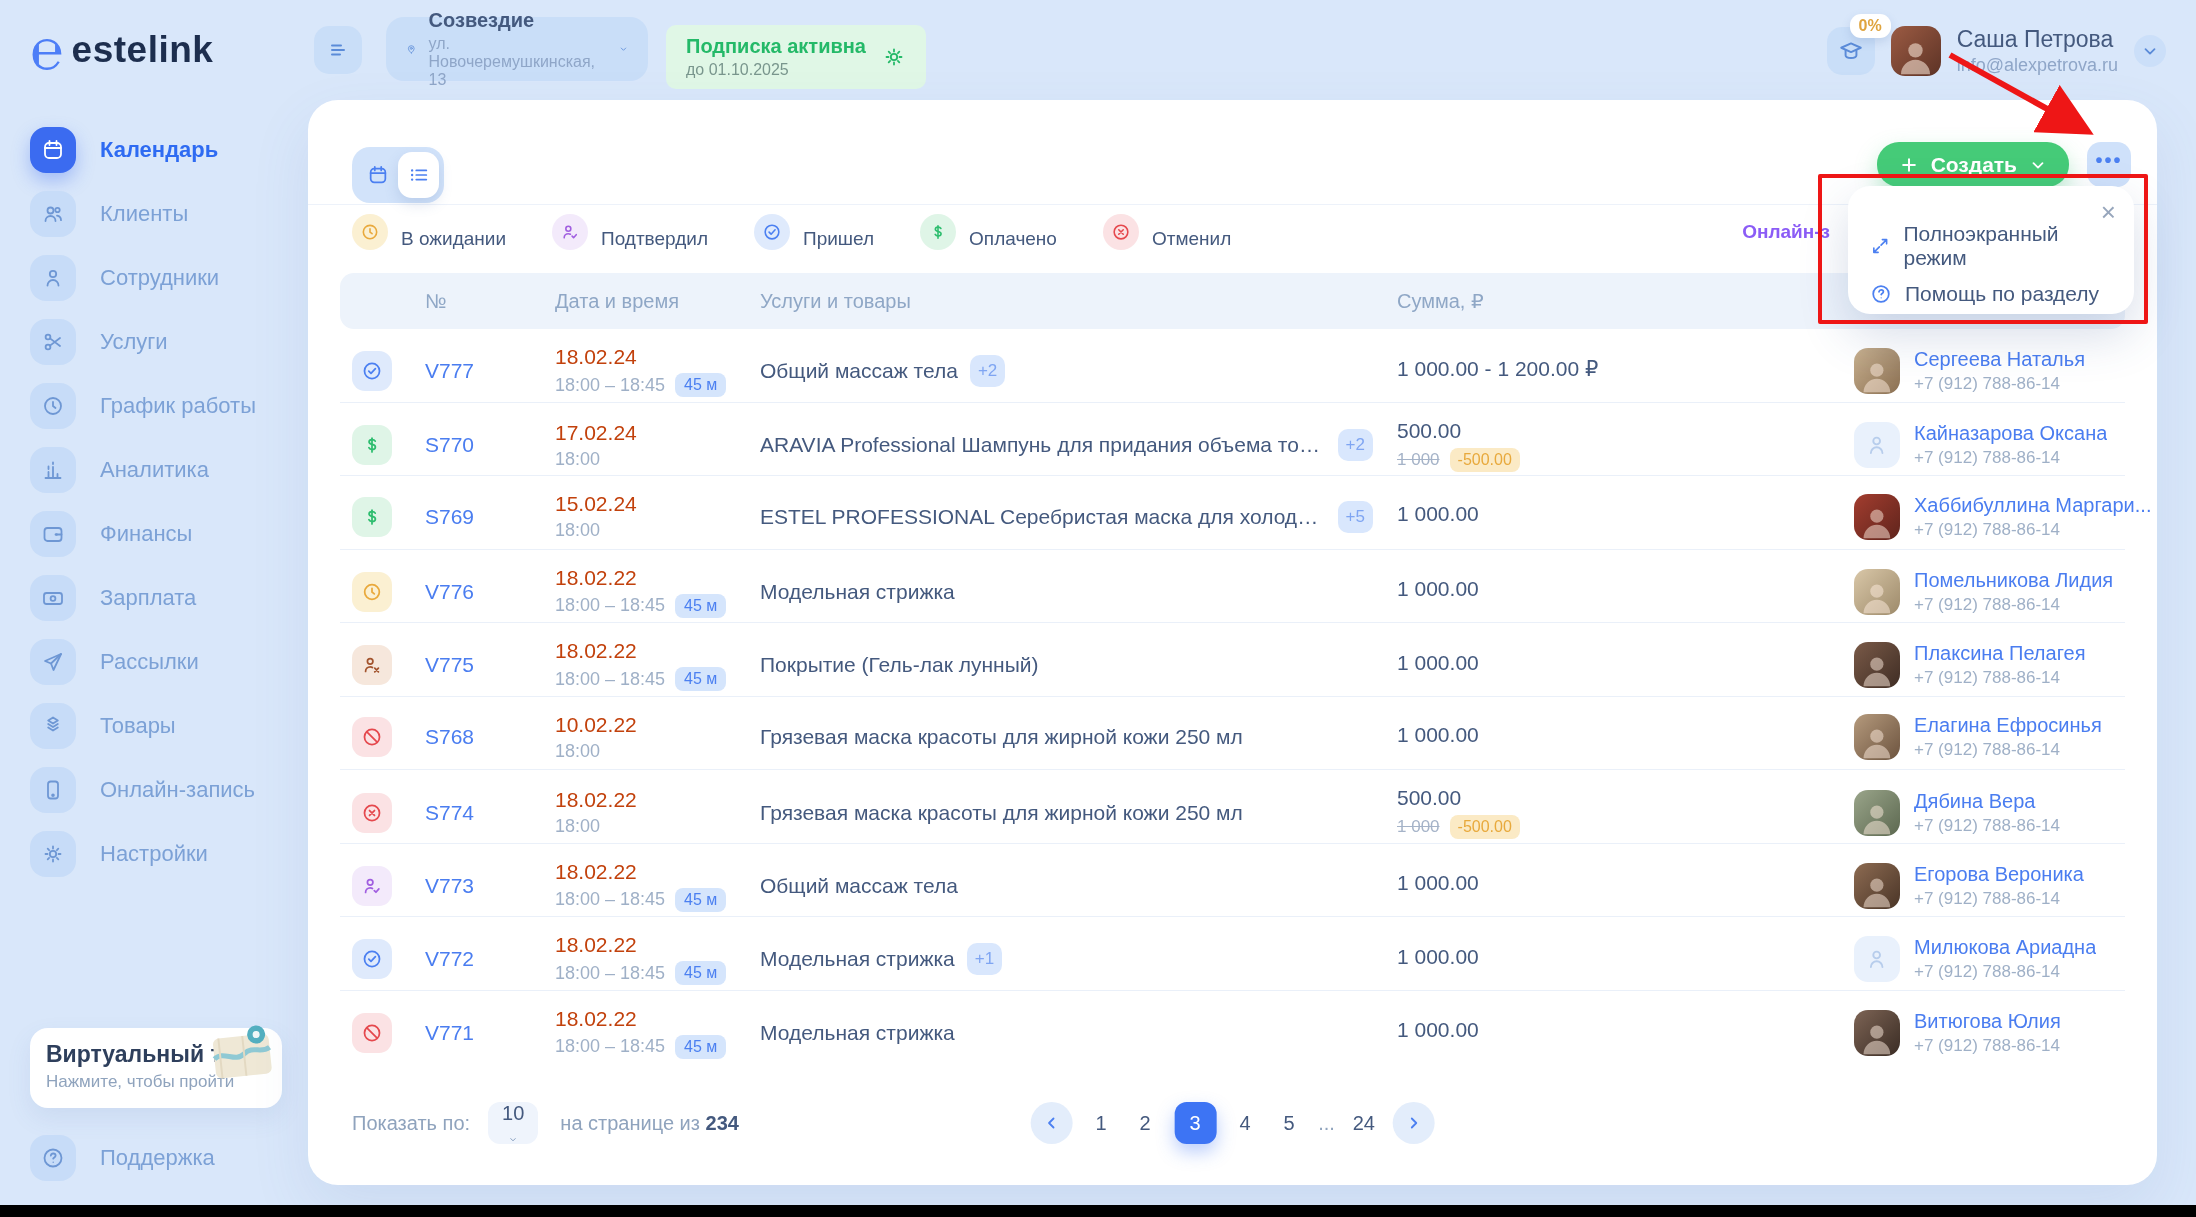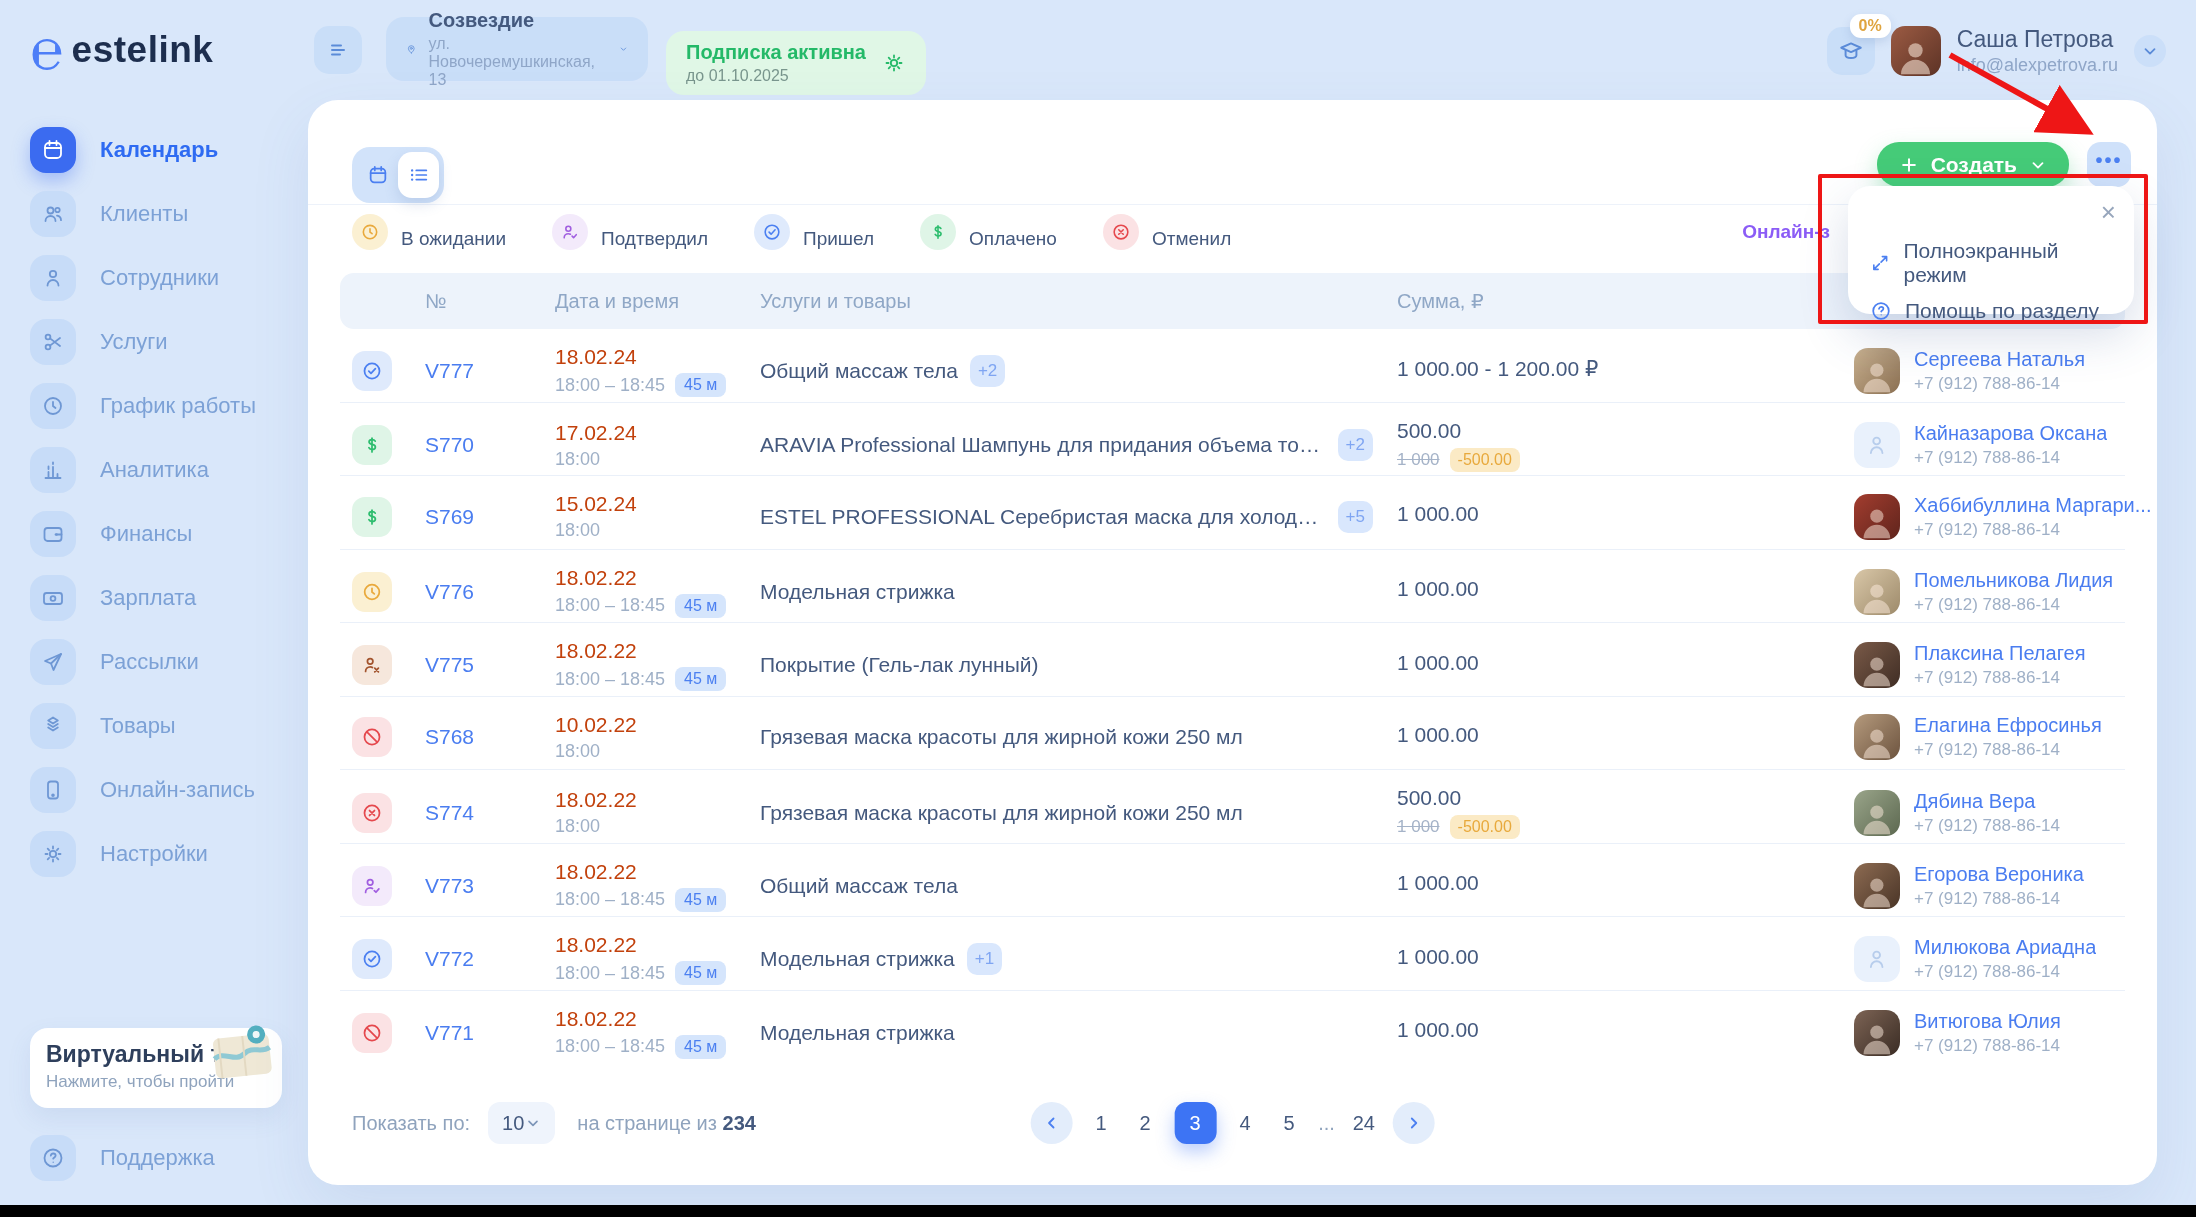--- a/index.html
+++ b/index.html
@@ -9,21 +9,21 @@
 
   
   .topbar { position:absolute; left:0; top:0; right:0; height:100px; }
   .logo { position:absolute; left:30px; top:24px; display:flex; align-items:center; gap:8px; }
   .logo-mark { font-size:56px; line-height:52px; color:#4D7EF7; font-weight:bold; }
   .logo-text { font-size:37px; font-weight:600; color:#1D2E4E; letter-spacing:.5px; }
   .iconbtn { width:48px; height:48px; border-radius:15px; background:#C9DEF8; display:flex; align-items:center; justify-content:center; color:#5B8BD8; border:none; cursor:pointer; }
   .hamburger { position:absolute; left:314px; top:26px; }
   .chip { position:absolute; display:flex; align-items:center; border-radius:18px; height:64px; padding:0 20px; cursor:pointer; }
   .chip-location { left:386px; top:17px; background:#C9DEF8; width:262px; }
-  .chip-sub { left:666px; top:31px; background:#E0F7E6; }
+  .chip-sub { left:666px; top:25px; background:#E0F7E6;border-radius:10px; }
   .chip .t1 { font-size:20px; font-weight:600; color:#44597E; }
   .chip .t2 { font-size:16px; color:#8FA6C8; margin-top:3px; }
   .chip-sub .t1 { color:#24B968; }
   .chip-sub .t2 { color:#79968D; }
   .chip .pin { color:#5B8BD8; margin-right:12px; }
   .chip .gear { color:#24B968; margin-left:16px; }
   .chip .chev { color:#5B8BD8; margin-left:24px; }
   .user-cluster { position:absolute; right:30px; top:26px; display:flex; align-items:center; gap:16px; }
   .edu-wrap { position:relative; }
   .badge-progress { position:absolute; top:-13px; right:-16px; background:#fff; border-radius:11px; padding:3px 9px; font-size:16px; font-weight:700; color:#DFA43F; box-shadow:0 4px 10px rgba(80,110,170,.18); }
@@ -109,35 +109,35 @@
   .av3 { background:linear-gradient(135deg,#a33d2f,#5f241c); }
   .av4 { background:linear-gradient(135deg,#d9c7a8,#9d8a6a); }
   .av5 { background:linear-gradient(135deg,#7a5a48,#3f2d24); }
   .av6 { background:linear-gradient(135deg,#b59a7d,#6d543f); }
   .av7 { background:linear-gradient(135deg,#9aa58a,#5c6850); }
   .av8 { background:linear-gradient(135deg,#8d6b52,#4a3527); }
   .av10 { background:linear-gradient(135deg,#7d6455,#3a2c24); }
 
   .pagination { position:absolute; left:44px; right:44px; bottom:40px; height:44px; display:flex; align-items:center; }
   .pg-label { font-size:20px; color:#8FA3BD; }
-  .pg-select { margin-left:18px; height:42px; background:#EFF4FC; border-radius:12px; display:flex; align-items:center; gap:1px; padding:0 14px; font-size:20px; color:#44597E; cursor:pointer; }
+  .pg-select { margin-left:18px; height:42px; background:#EFF4FC; border-radius:12px; display:flex; align-items:center; gap:10px; padding:0 14px; font-size:20px; color:#44597E; cursor:pointer;flex-direction:column; }
   .pg-select .chev { color:#7C95B8; }
   .pg-of { margin-left:22px; font-size:20px; color:#8FA3BD; }
   .pg-of b { color:#44597E; }
   .pages { position:absolute; left:50%; transform:translateX(-50%); display:flex; align-items:center; gap:14px; }
   .pg-arrow { width:42px; height:42px; border-radius:50%; background:#E3EDFB; display:flex; align-items:center; justify-content:center; color:#4C80F1; cursor:pointer; border:none; }
   .pg-num { min-width:30px; height:42px; display:flex; align-items:center; justify-content:center; font-size:20px; color:#44597E; cursor:pointer; background:none; border:none; font-family:inherit; }
   .pg-num.active { background:#3D74F4; color:#fff; border-radius:12px; min-width:42px; box-shadow:0 8px 18px rgba(61,116,244,.35); }
   .pg-dots { color:#8FA3BD; font-size:20px; }
 
   
   .popup { position:absolute; left:1848px; top:186px; width:286px; height:128px; background:#fff; border-radius:22px; box-shadow:0 20px 50px rgba(50,80,140,.20); z-index:50; padding:14px 22px 0 22px; }
   .popup-close { position:absolute; top:14px; right:18px; background:none; border:none; font-size:26px; line-height:24px; color:#97A6BC; cursor:pointer; font-family:inherit; }
   .popup-item { display:flex; align-items:center; gap:13px; font-size:21px; color:#44597E; cursor:pointer; margin-top:12px; }
-  .popup-item:first-of-type { margin-top:39px; }
+  .popup-item:first-of-type { margin-top:22px; }
   .popup-item .pic { color:#4C80F1; }
   .anno-rect { position:absolute; left:1818px; top:174px; width:330px; height:150px; border:4px solid #EE1616; border-radius:2px; z-index:60; pointer-events:none; }
   .anno-arrow { position:absolute; left:1900px; top:30px; z-index:70; pointer-events:none; }
   .screen-strip { position:absolute; left:0; bottom:0; width:100%; height:12px; background:#000; z-index:100; }
 </style>
 </head>
 <body>
 
 <header class="topbar">
   <div class="logo">

